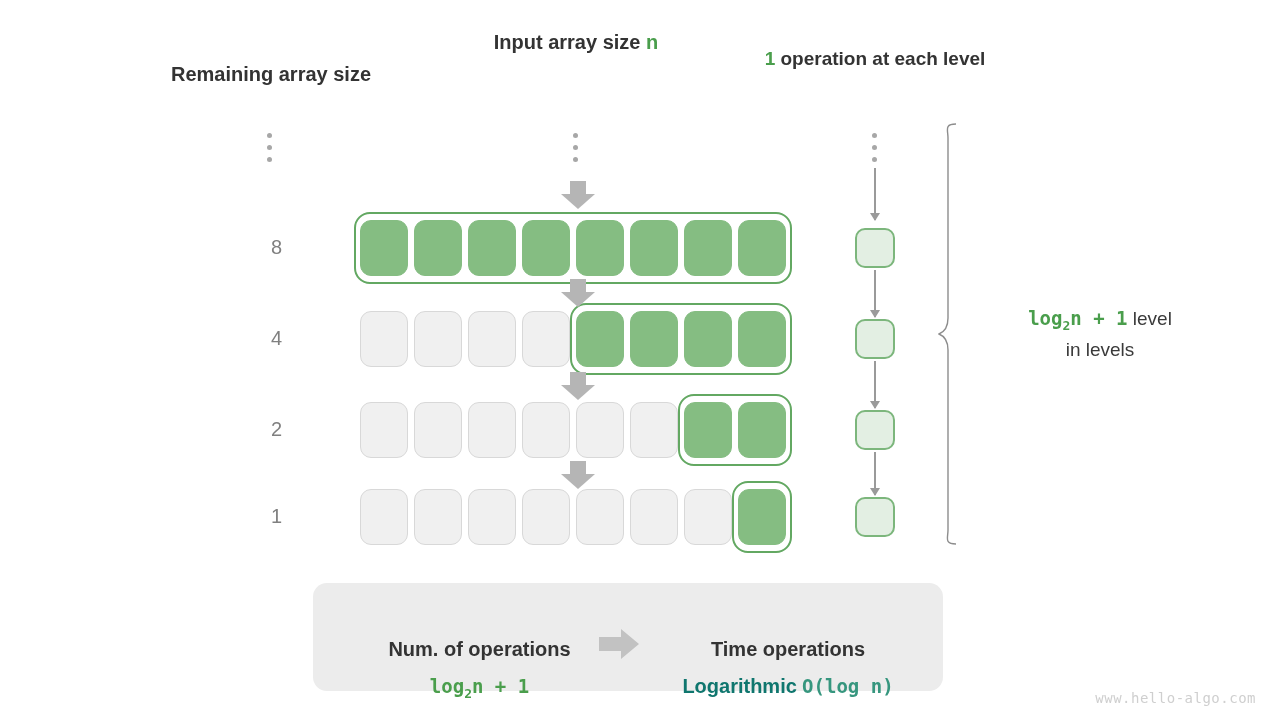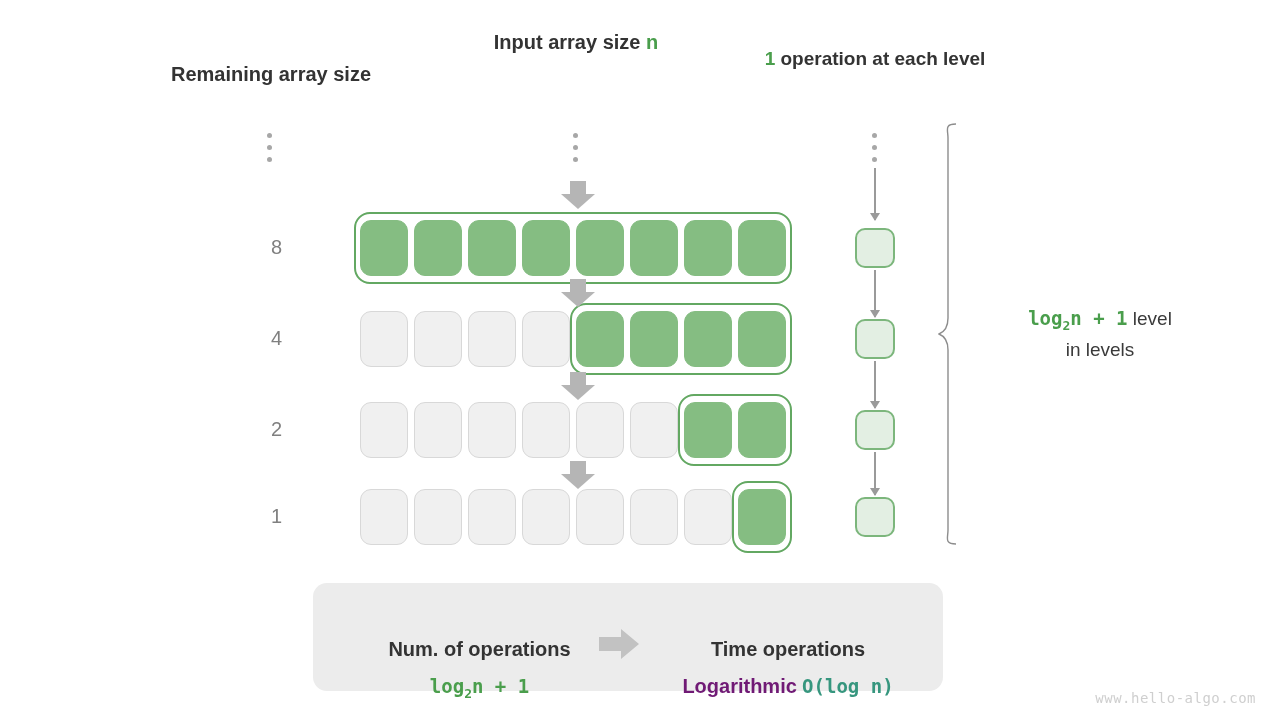--- a/index.html
+++ b/index.html
@@ -202,21 +202,21 @@
   }
   #sum-left  { left: 24px; width: 285px; }
   #sum-right { left: 340px; width: 270px; }
   .sum-title {
     font-size: 20px;
     font-weight: bold;
     color: #333333;
     margin-bottom: 14px;
   }
   .sum-value { font-size: 19px; text-align: center; }
-  .teal-bold { color: #701a75; font-weight: bold; font-size: 20px; }
+  .teal-bold { color: #0f766e; font-weight: bold; font-size: 20px; }
   .teal-mono {
     font-family: "DejaVu Sans Mono", monospace;
     color: #36967e;
     font-weight: bold;
     font-size: 19px;
   }
   #sum-arrow {
     position: absolute;
     left: 286px;
     top: 46px;

